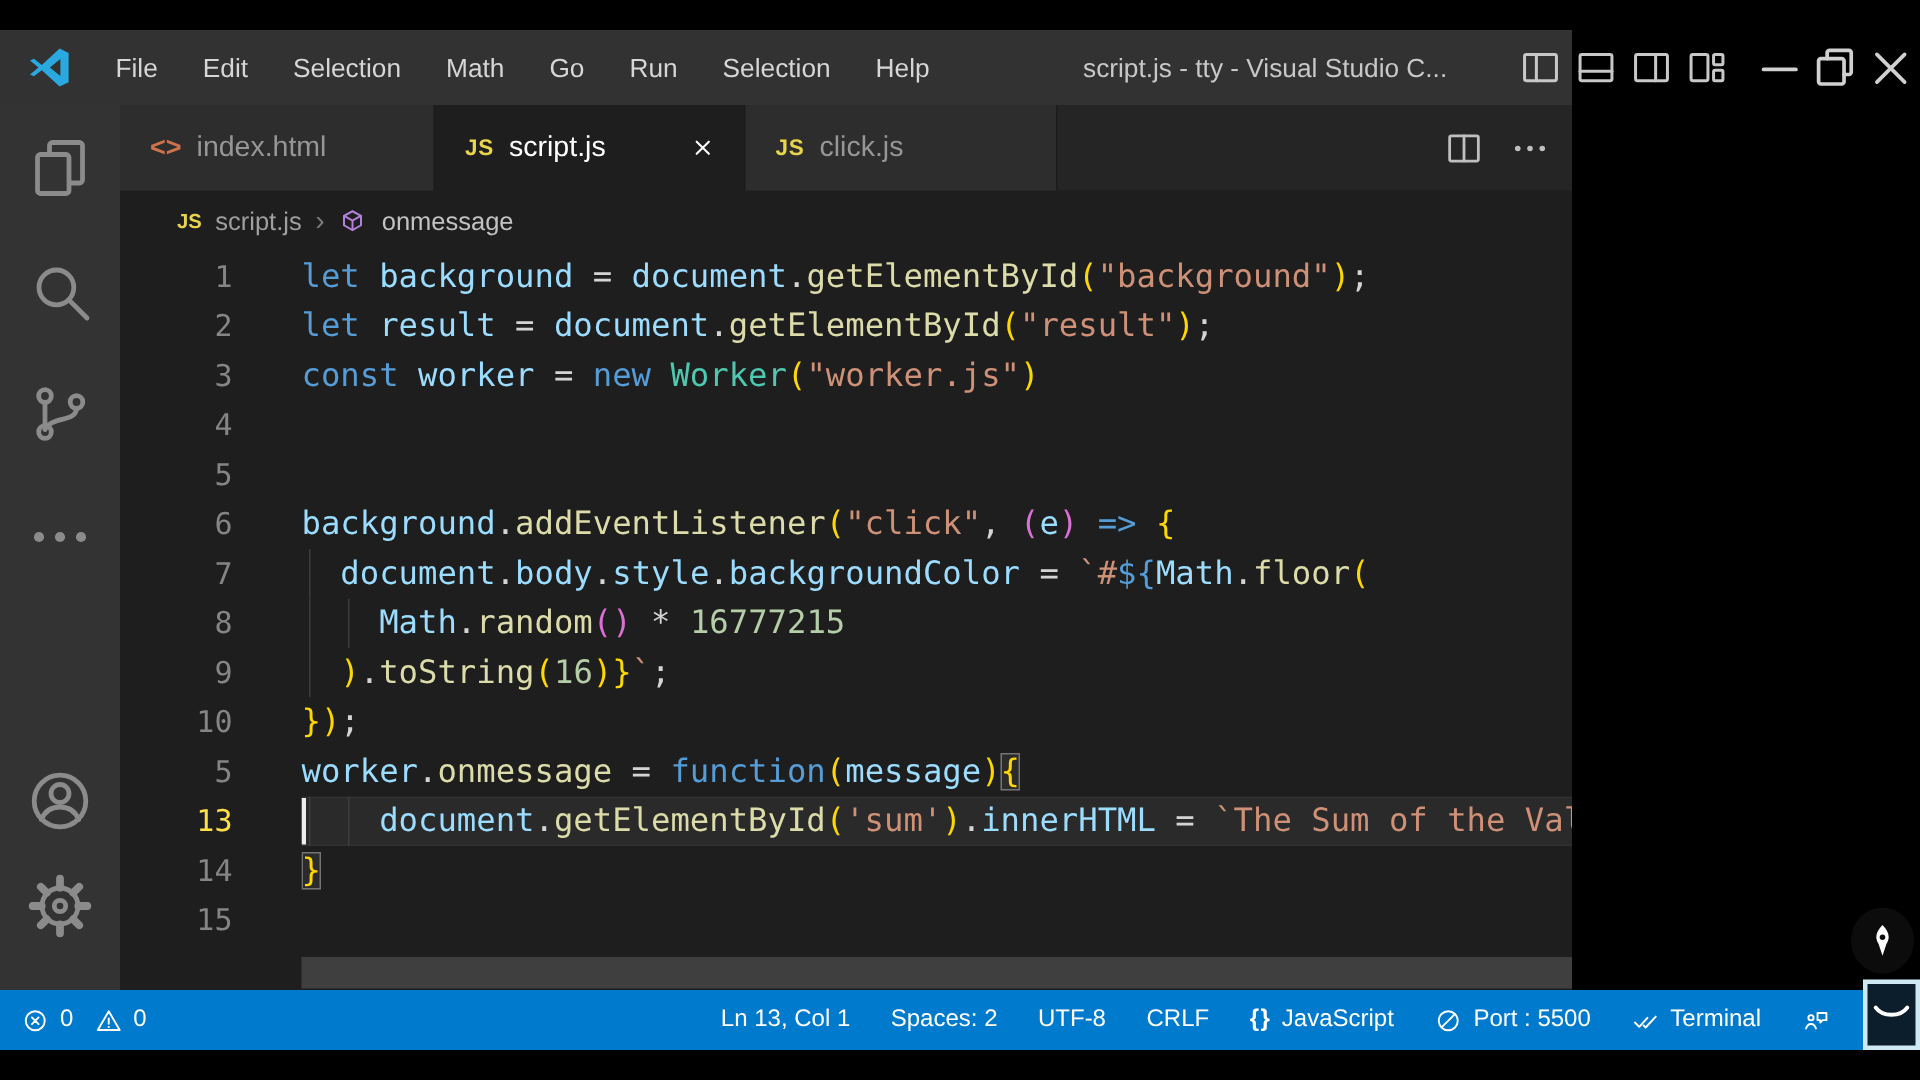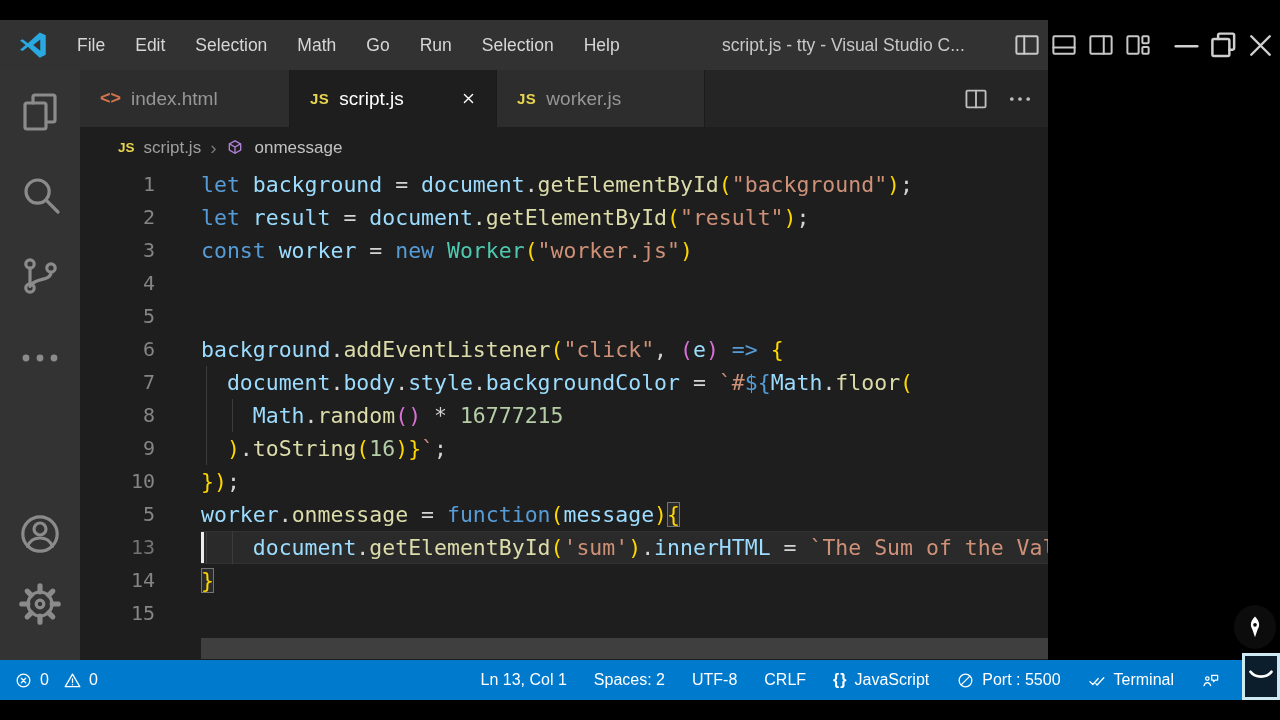--- a/index.html
+++ b/index.html
@@ -48,21 +48,21 @@
   .bc-sep { color: #7a7a7a; font-size: 19px; }
   .bc-symbol { color: #c2c2c2; }
   .bc-cube svg { width: 20px; height: 20px; display: block; }
 
   
   .editor { position: relative; flex: 1; overflow: hidden; background: #1E1E1E; }
   .code-line { display: flex; height: 33px; }
   .gutter { width: 121px; padding-right: 46px; text-align: right; font-family: "DejaVu Sans Mono", monospace; font-size: 20px; line-height: 33px; color: #858585; flex: none; }
   .codecell { width: 946px; position: relative; font-family: "DejaVu Sans Mono", monospace; font-size: 21.5px; line-height: 33px; white-space: pre; overflow: hidden; flex: none; }
   .code-line.current .codecell { background: rgba(255,255,255,0.055); box-shadow: inset 0 1px 0 rgba(255,255,255,0.04), inset 0 -1px 0 rgba(255,255,255,0.04); }
-  .code-line.current .gutter { color: #737373; text-align: right; }
+  .code-line.current .gutter { color: #fde047; text-align: right; }
   .guide { position: absolute; top: 0; bottom: 0; width: 1px; background: #3c3c3c; }
   .cursor { position: absolute; top: 1px; width: 3px; height: 31px; background: #ededed; }
   .bracket-match { outline: 1px solid #747474; outline-offset: -1px; background: rgba(110,110,110,0.16); }
 
   
   .minimap { position: absolute; left: 1067px; top: 0; width: 106px; height: 492px; }
   .mm-row { position: absolute; display: flex; height: 2px; }
   .mm-seg { height: 2px; opacity: 0.9; }
   .mm-current { position: absolute; left: 0; width: 106px; height: 3.4px; background: #2e6fb5; }
   .v-scrollbar { position: absolute; left: 1178px; top: 0; width: 22px; height: 492px; }
@@ -241,21 +241,21 @@
             <span class="ticon js">JS</span>
             <span>script.js</span>
             <span class="tab-close">
               <svg viewBox="0 0 24 24" fill="none" stroke="currentColor" stroke-width="2.2" stroke-linecap="round">
                 <path d="M5.5 5.5l13 13M18.5 5.5l-13 13"></path>
               </svg>
             </span>
           </div>
           <div class="tab" style="width: 208px;">
             <span class="ticon js">JS</span>
-            <span>worker.js</span>
+            <span>click.js</span>
           </div>
           <div class="editor-actions">
             <span class="tb-icon" style="width: 28px; height: 28px;">
               <span style="display: flex;">
                 <svg viewBox="0 0 24 24" fill="none" stroke="currentColor" stroke-width="1.6" stroke-linecap="round" stroke-linejoin="round" style="width:100%;height:100%;display:block">
                   <rect x="3.8" y="4.8" width="16.4" height="14.4" rx="1"></rect>
                   <path d="M12 4.8v14.4"></path>
                 </svg>
               </span>
             </span>

